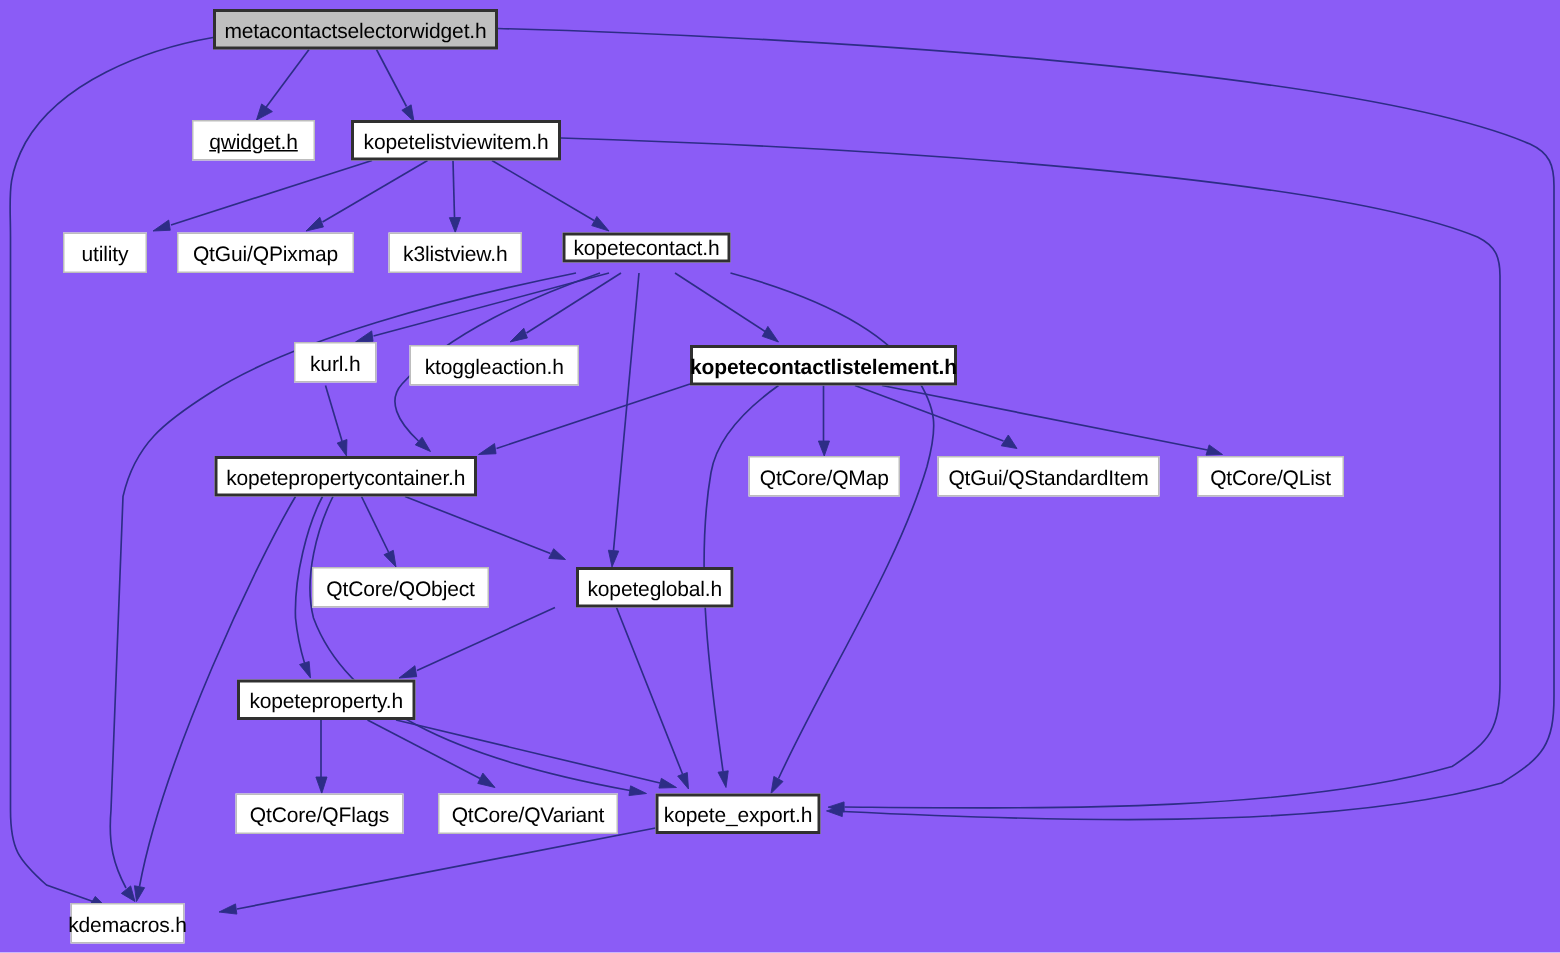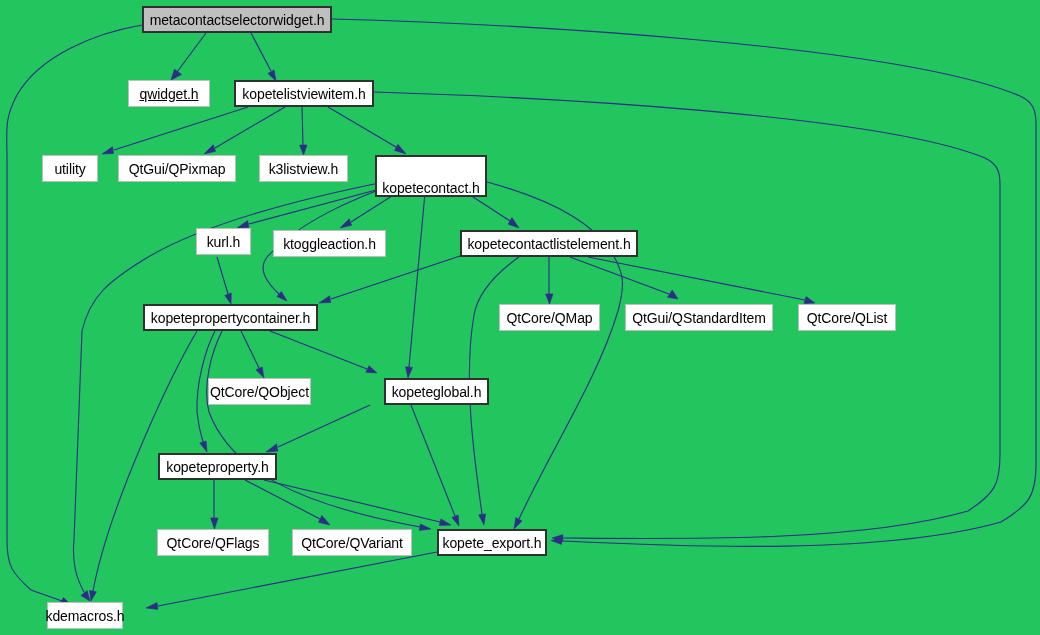--- a/index.html
+++ b/index.html
@@ -4,21 +4,21 @@
 <style>
   html, body {
     margin: 0;
     padding: 0;
     background: #ffffff;
   }
   #graph-root {
     position: relative;
     width: 1040px;
     height: 635px;
-    background: #22c55e;
+    background: #8b5cf6;
     font-family: "Liberation Sans", sans-serif;
     overflow: hidden;
   }
   #graph-svg {
     position: absolute;
     left: 0;
     top: 0;
     width: 1040px;
     height: 635px;
   }
@@ -237,45 +237,45 @@
   </div>
   <div class="node-box" style="left:42px;top:155px;width:56px;height:27px;">
     <span>utility</span>
   </div>
   <div class="node-box" style="left:118px;top:155px;width:118px;height:27px;">
     <span>QtGui/QPixmap</span>
   </div>
   <div class="node-box" style="left:259px;top:155px;width:89px;height:27px;">
     <span>k3listview.h</span>
   </div>
-  <div class="node-box strong" style="left:375px;top:155px;width:112px;height:42px;align-items:flex-end;">
+  <div class="node-box strong" style="left:375px;top:155px;width:112px;height:20px;">
     <span>kopetecontact.h</span>
   </div>
   <div class="node-box" style="left:196px;top:228px;width:55px;height:27px;">
     <span>kurl.h</span>
   </div>
   <div class="node-box" style="left:273px;top:230px;width:113px;height:27px;">
     <span>ktoggleaction.h</span>
   </div>
-  <div class="node-box strong" style="left:460px;top:230px;width:178px;height:27px;">
+  <div class="node-box strong" style="left:460px;top:230px;width:178px;height:27px;font-weight:bold;">
     <span>kopetecontactlistelement.h</span>
   </div>
   <div class="node-box strong" style="left:143px;top:304px;width:175px;height:27px;">
     <span>kopetepropertycontainer.h</span>
   </div>
   <div class="node-box" style="left:499px;top:304px;width:101px;height:27px;">
     <span>QtCore/QMap</span>
   </div>
   <div class="node-box" style="left:625px;top:304px;width:148px;height:27px;">
     <span>QtGui/QStandardItem</span>
   </div>
   <div class="node-box" style="left:798px;top:304px;width:98px;height:27px;">
     <span>QtCore/QList</span>
   </div>
-  <div class="node-box" style="left:208px;top:378px;width:103px;height:27px;">
+  <div class="node-box" style="left:208px;top:378px;width:118px;height:27px;">
     <span>QtCore/QObject</span>
   </div>
   <div class="node-box strong" style="left:352px;top:378px;width:105px;height:27px;margin-left:32px;">
     <span>kopeteglobal.h</span>
   </div>
   <div class="node-box strong" style="left:158px;top:453px;width:119px;height:27px;">
     <span>kopeteproperty.h</span>
   </div>
   <div class="node-box" style="left:157px;top:529px;width:112px;height:27px;">
     <span>QtCore/QFlags</span>

